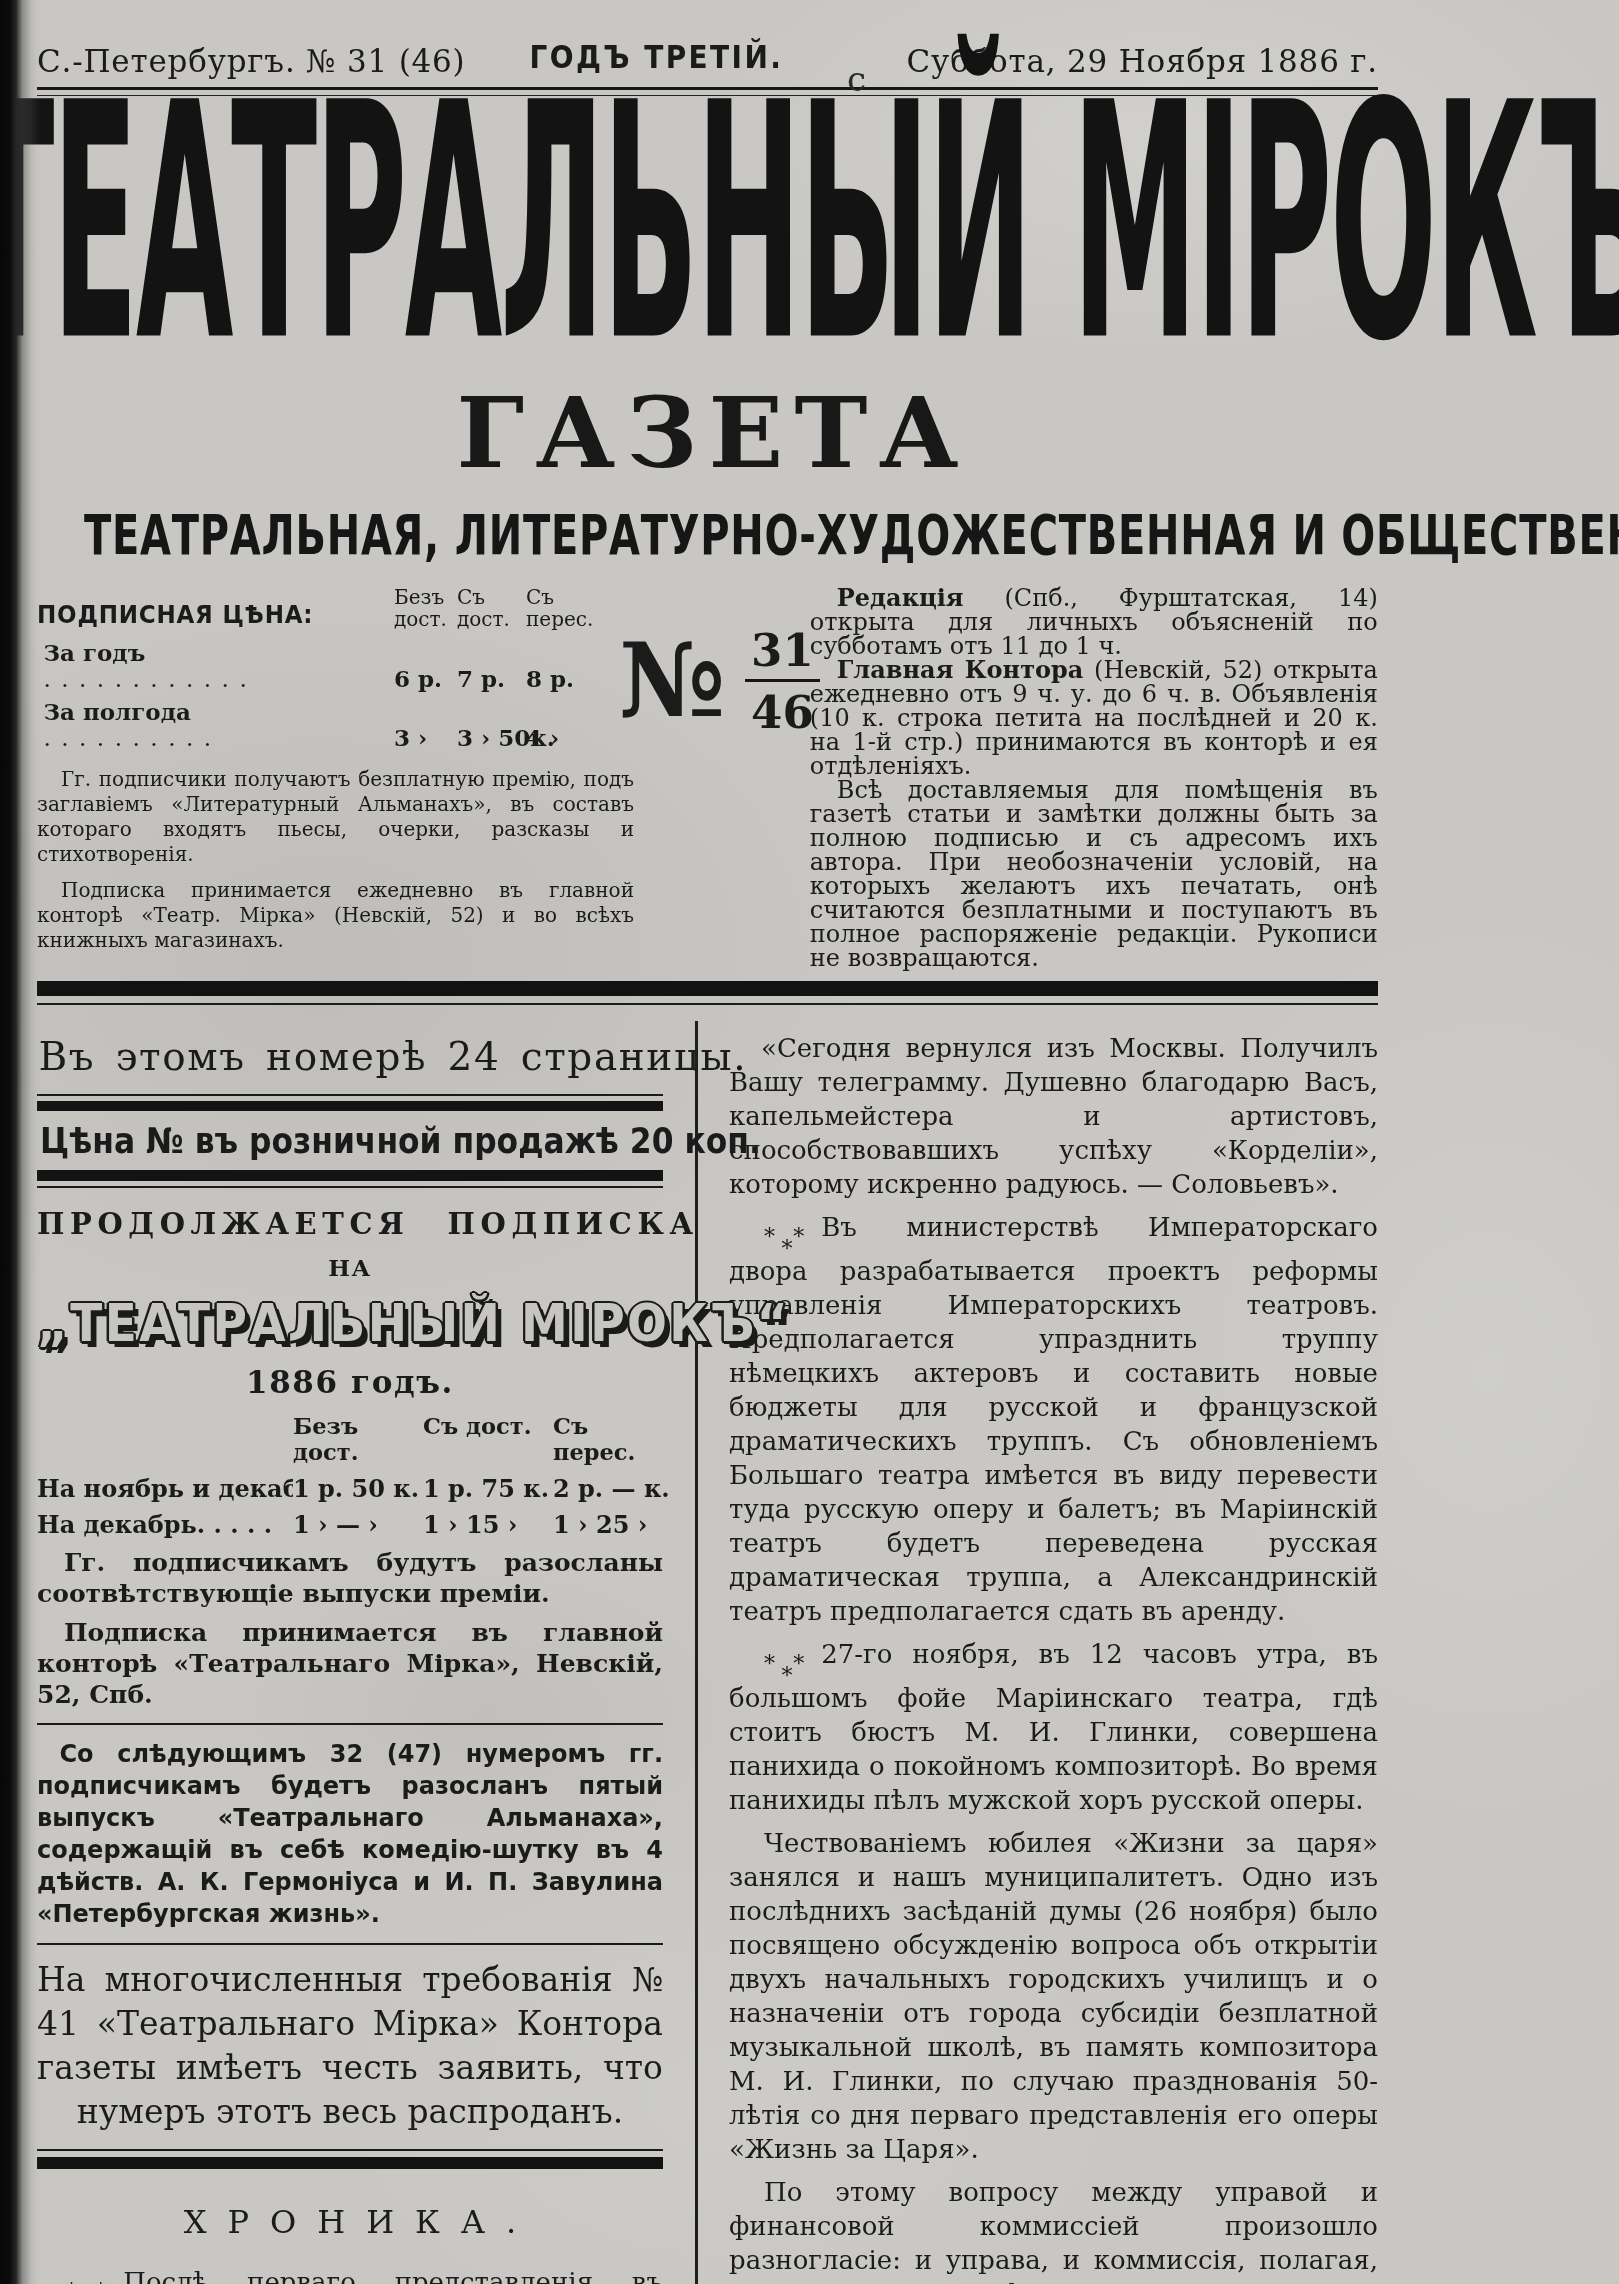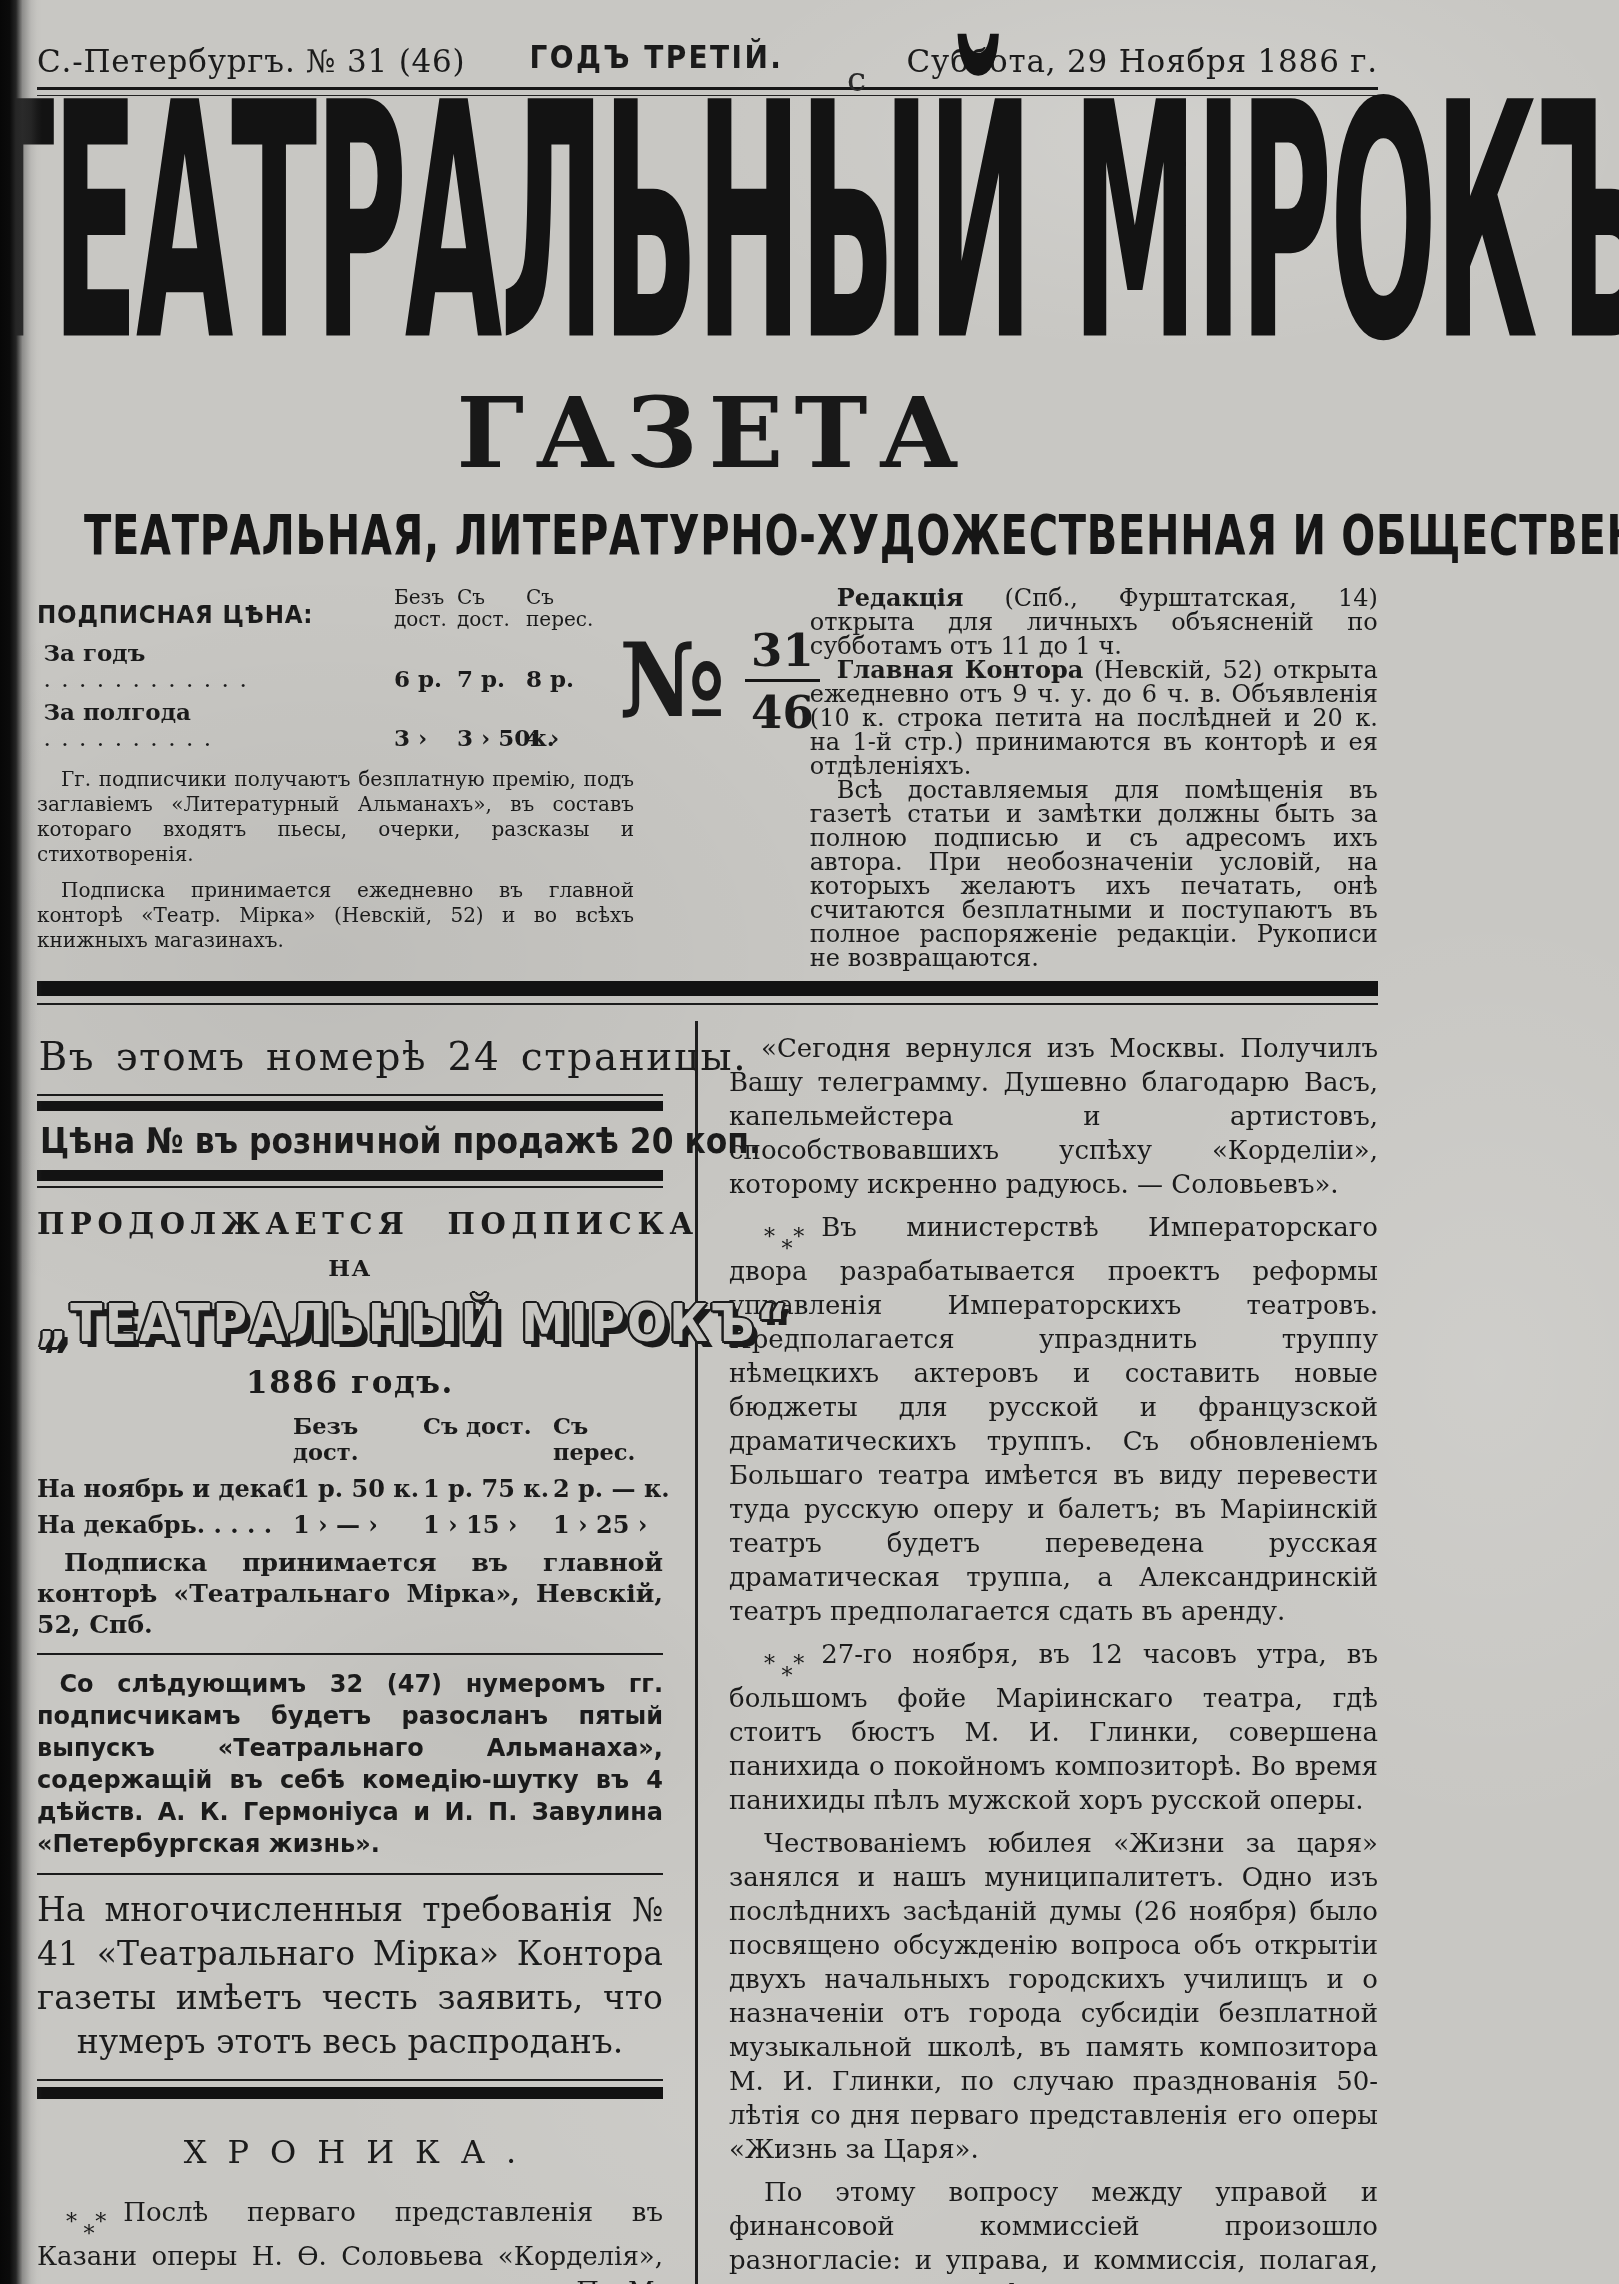--- a/index.html
+++ b/index.html
@@ -228,20 +228,21 @@
           <div class="bt-val">1 р. 50 к.</div>
           <div class="bt-val">1 р. 75 к.</div>
           <div class="bt-val">2 р. — к.</div>
 
           <div class="bt-label">На декабрь. . . . .</div>
           <div class="bt-val">1 › — ›</div>
           <div class="bt-val">1 › 15 ›</div>
           <div class="bt-val">1 › 25 ›</div>
         </div>
 
+        <div class="premium-note">Гг. подписчикамъ будутъ разосланы соотвѣтствующіе выпуски преміи.</div>
         <div class="office-note">Подписка принимается въ главной конторѣ «Театральнаго Мірка», Невскій, 52, Спб.</div>
 
         <div class="thin-rule"></div>
 
         <p class="next-issue">Со слѣдующимъ 32 (47) нумеромъ гг. подписчикамъ будетъ разосланъ пятый выпускъ «Театральнаго Альманаха», содержащій въ себѣ комедію-шутку въ 4 дѣйств. А. К. Гермоніуса и И. П. Завулина «Петербургская жизнь».</p>
 
         <div class="thin-rule"></div>
 
         <div class="sold-out">На многочисленныя требованія № 41 «Театральнаго Мірка» Контора газеты имѣетъ честь заявить, что нумеръ этотъ весь распроданъ.</div>
 

